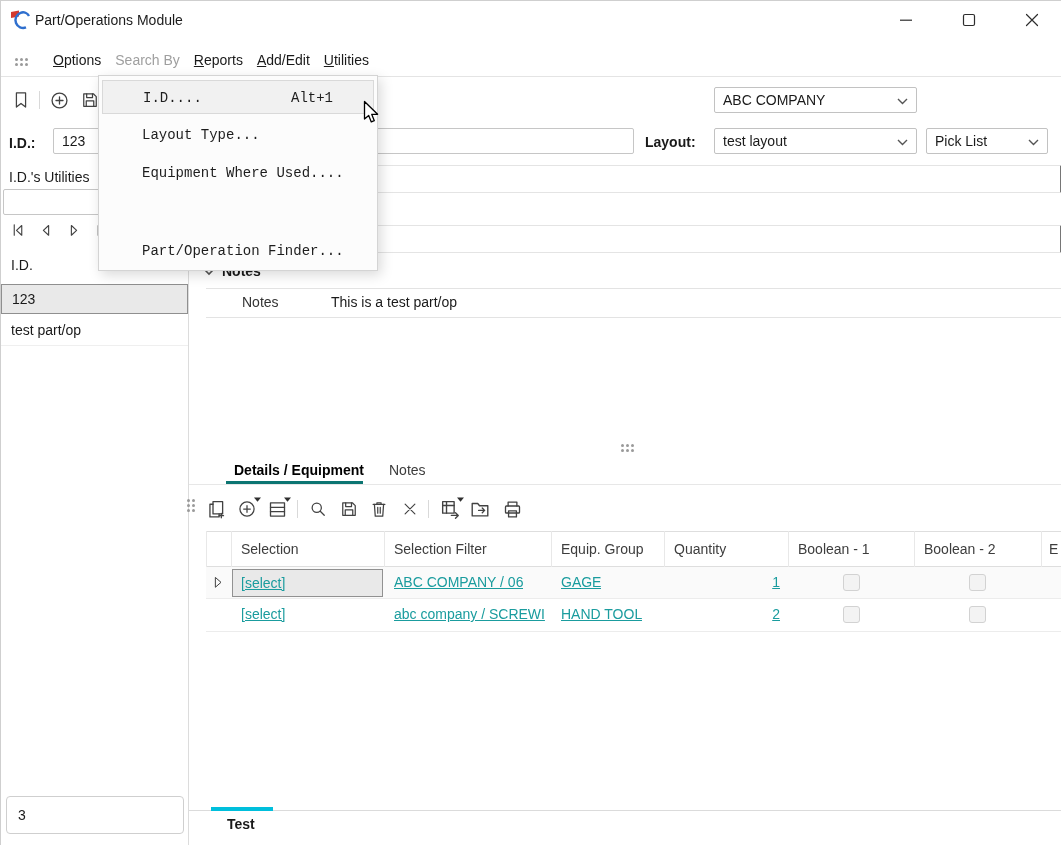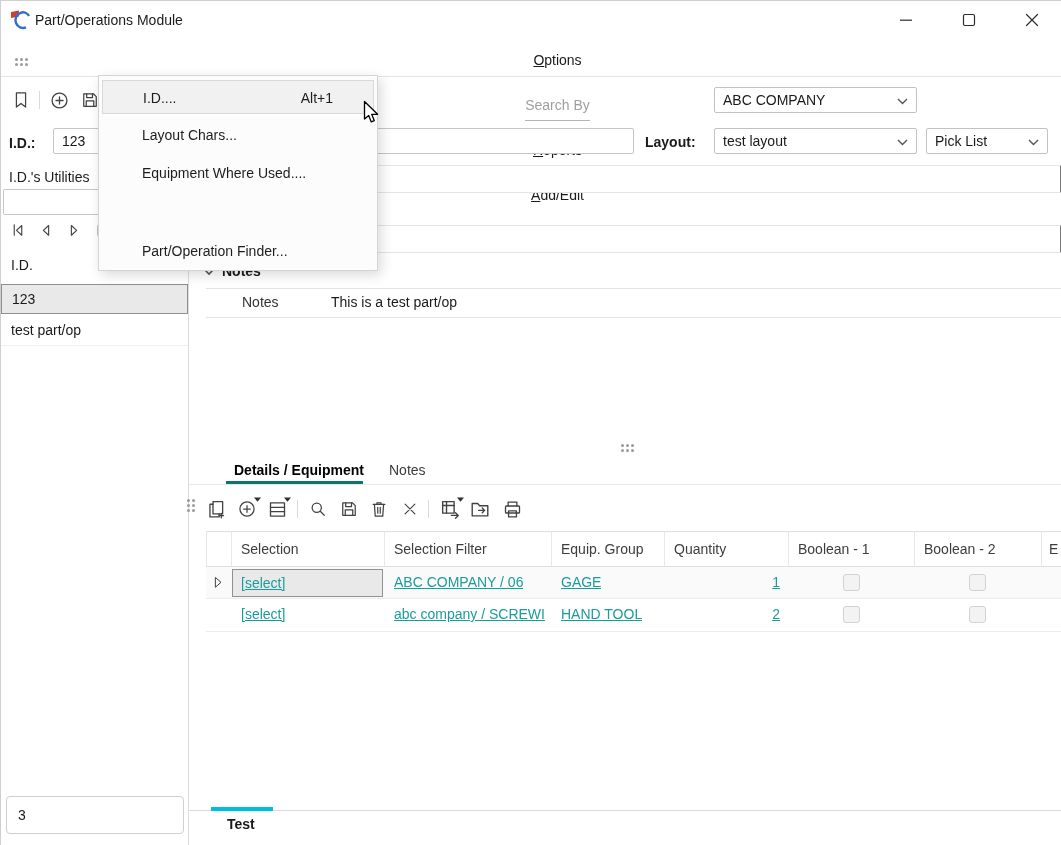--- a/index.html
+++ b/index.html
@@ -11,21 +11,21 @@
   .ic{fill:none;stroke:#424242;stroke-width:1.5;stroke-linecap:round;stroke-linejoin:round;}
 
   
   .titlebar{position:absolute;left:0;top:0;width:1061px;height:38px;background:#fff;}
   .logo{position:absolute;left:8px;top:8px;}
   .wtitle{position:absolute;left:34px;top:11px;font-size:14px;color:#1b1b1b;white-space:nowrap;}
   .winbtn{position:absolute;top:0;width:46px;height:38px;display:flex;align-items:center;justify-content:center;cursor:default;}
 
   
   .menubar{position:absolute;left:0;top:44px;width:1061px;height:32px;border-bottom:1px solid #e4e4e4;
-           display:flex;align-items:center;gap:14px;padding-left:52px;box-sizing:border-box;flex-direction:column;}
+           display:flex;align-items:center;gap:14px;padding-left:52px;box-sizing:border-box;}
   .mitem{display:inline-block;height:31px;line-height:31px;white-space:nowrap;cursor:default;}
   .mitem::first-letter{text-decoration:underline;}
   .mitem.open{color:#9f9f9f;border-bottom:1px solid #b5b5b5;height:30px;line-height:30px;}
   .mitem.open::first-letter{text-decoration:none;}
   .dots{display:grid;gap:2px;}
   .dots i{width:3px;height:3px;background:#9a9a9a;border-radius:50%;}
   .dots.h{grid-template-columns:repeat(3,3px);}
   .dots.v{grid-template-columns:repeat(2,3px);}
 
   
@@ -63,21 +63,21 @@
   .lnk{position:absolute;text-decoration:underline;white-space:nowrap;overflow:hidden;cursor:pointer;top:7px;}
   .cb{position:absolute;top:7px;width:17px;height:17px;background:#f3f3f3;border:1px solid #d2d2d2;border-radius:3px;box-sizing:border-box;cursor:default;}
   .selcell{position:absolute;left:26px;top:2px;width:151px;height:28px;background:#e9e9e9;border:1px solid #919191;
            box-sizing:border-box;display:flex;align-items:center;padding-left:8px;}
   .selcell .lnk{position:static;}
 
   
   .menu-pop{position:absolute;left:97px;top:74px;width:280px;height:196px;background:#fcfcfc;border:1px solid #d4d4d4;
             box-shadow:3px 4px 12px rgba(0,0,0,.15);z-index:40;box-sizing:border-box;}
   .menu-item{position:absolute;left:3px;width:272px;height:34px;line-height:34px;padding-left:40px;color:#1d1d1d;
-             box-sizing:border-box;cursor:default;white-space:nowrap;}
+             box-sizing:border-box;cursor:default;white-space:nowrap;font-family:Liberation Mono, monospace;}
   .menu-item.hl{background:#f1f1f1;border:1px solid #d9d9d9;}
   .msc{position:absolute;right:40px;top:0;}
 
   .cursor{position:absolute;left:362px;top:99px;z-index:60;pointer-events:none;}
   .bold{font-weight:700;}
 </style>
 </head>
 <body>
 
 <div class="stage">
@@ -371,21 +371,21 @@
   <div class="hline" style="left:188px;top:809px;width:873px;background:#dbdbdb"></div>
   <div class="abs" style="left:210px;top:806px;width:62px;height:4px;background:#00bfdc"></div>
   <span class="abs bold" style="left:226px;top:815px">Test</span>
 
   <div class="menu-pop">
     <div class="menu-item hl" style="top:4px">
       <span>I.D....</span>
       <span class="msc">Alt+1</span>
     </div>
     <div class="menu-item" style="top:42px">
-      <span>Layout Chars...</span>
+      <span>Layout Type...</span>
     </div>
     <div class="menu-item" style="top:80px">
       <span>Equipment Where Used....</span>
     </div>
     <div class="menu-item" style="top:158px">
       <span>Part/Operation Finder...</span>
     </div>
   </div>
 
   <span class="cursor">

